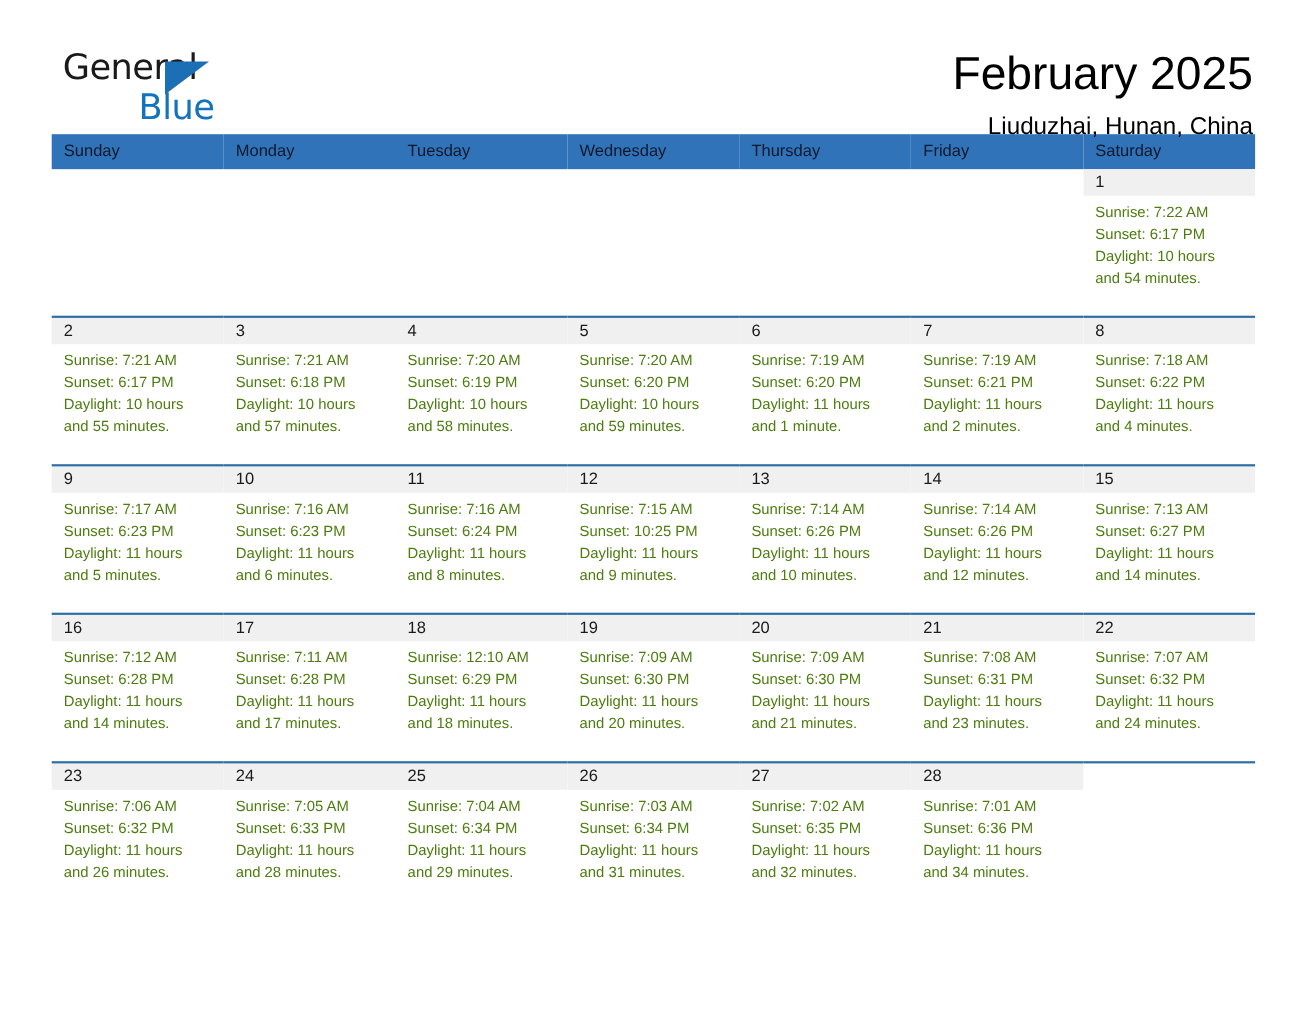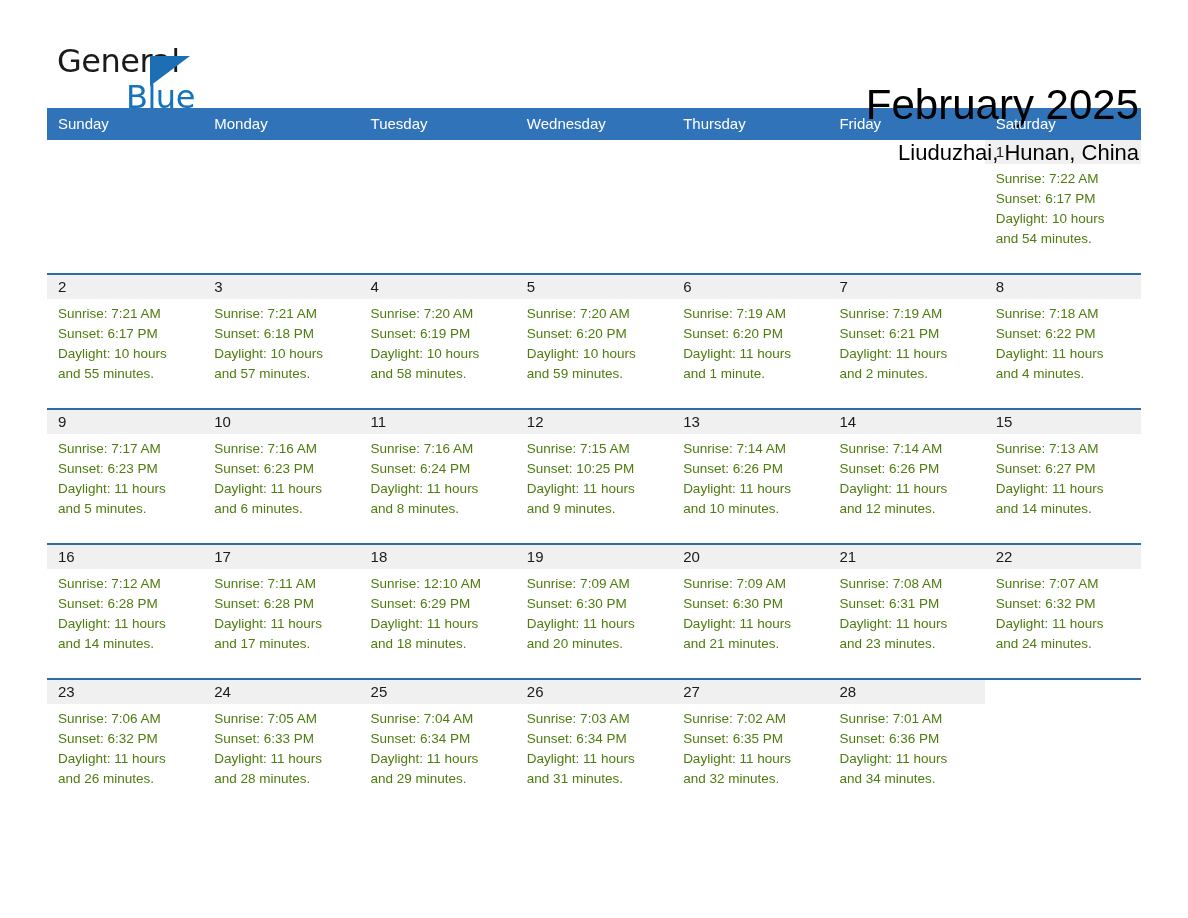--- a/index.html
+++ b/index.html
@@ -21,21 +21,21 @@
     box-sizing: border-box;
     padding: 0 47px;
   }
 
   
   .header {
     display: flex;
     align-items: flex-start;
     justify-content: space-between;
     padding-top: 42px;
-    height: 108px;
+    height: 122px;
     box-sizing: border-box;
   }
   .brand {
     position: relative;
     width: 160px;
     height: 72px;
     padding-left: 10px;
   }
   .brand-general {
     font-size: 32px;
@@ -66,39 +66,38 @@
   .titles {
     text-align: right;
     padding-right: 2px;
   }
   .cal-title {
     font-size: 42px;
     font-weight: 400;
     line-height: 50px;
     color: #000000;
     letter-spacing: 0px;
-    margin-top: 38px;
   }
   .cal-subtitle {
     font-size: 22px;
     font-weight: 400;
     line-height: 30px;
     color: #000000;
     margin-top: 8px;
   }
 
   
   .calendar {
     width: 1094px;
     border-collapse: collapse;
     table-layout: fixed;
   }
   .calendar th {
     background: #3173b8;
-    color: #ffffff;
+    color: #0f172a;
     font-size: 15px;
     font-weight: 400;
     text-align: left;
     padding: 7px 0 8px 11px;
     height: 15px;
     vertical-align: middle;
   }
   .calendar td {
     vertical-align: top;
     padding: 0;

